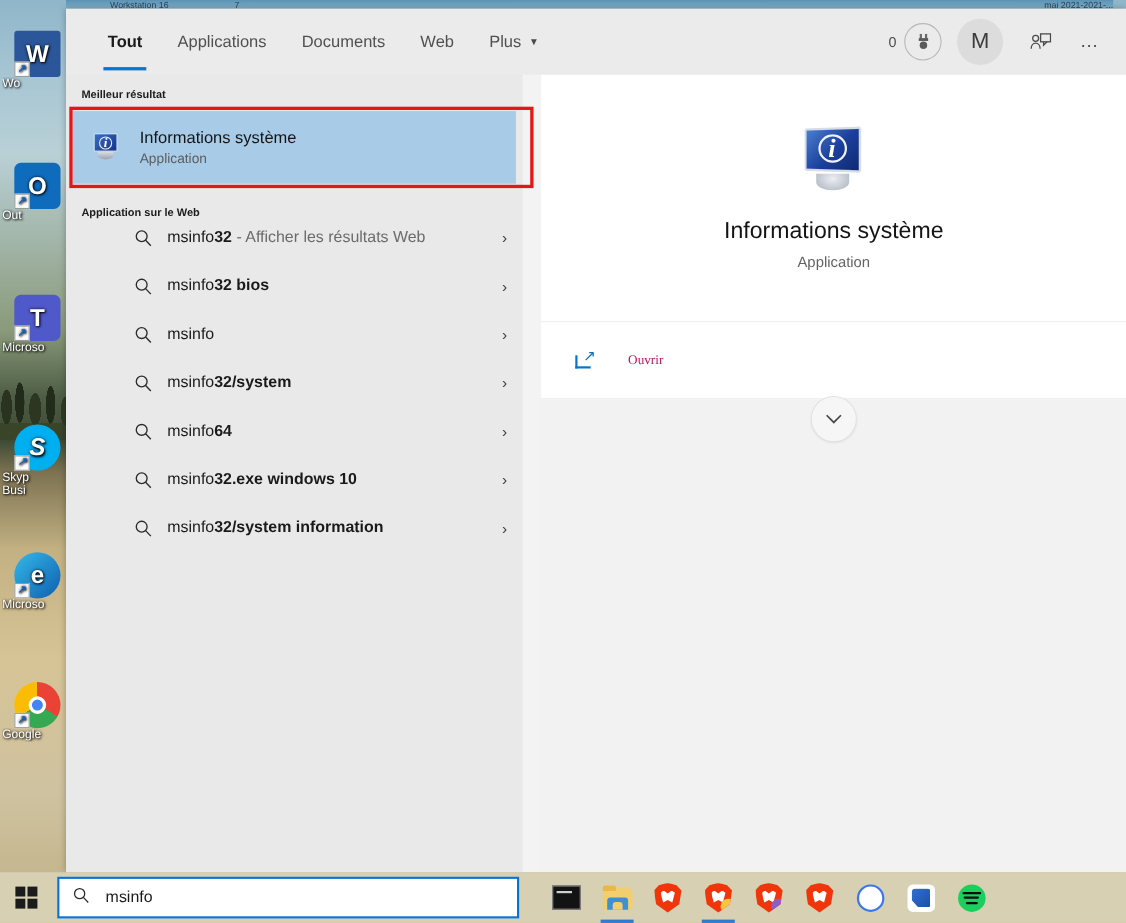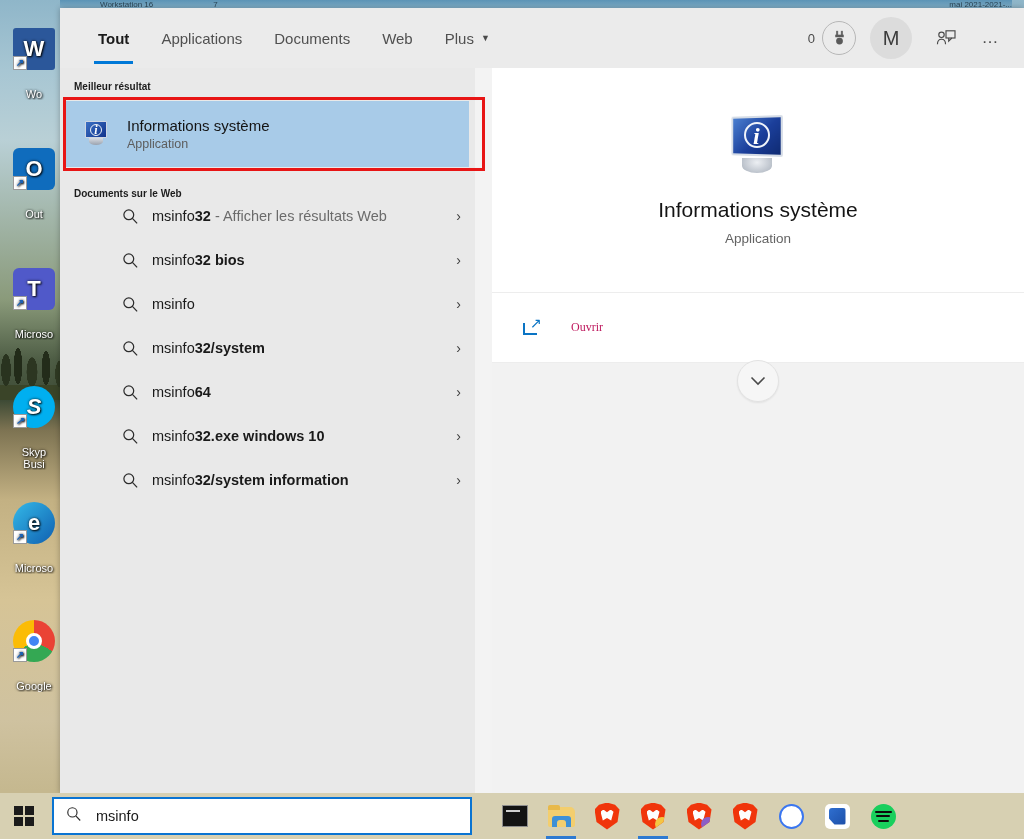--- a/index.html
+++ b/index.html
@@ -47,21 +47,21 @@
     border-radius: 3px;
   }
   .desk-shortcut {
     position: absolute; left: 0; bottom: 0;
     width: 14px; height: 14px; background: #ffffff;
     border: 1px solid #9a9a9a;
     display: flex; align-items: center; justify-content: center;
     font-size: 10px; color: #1b62b5; line-height: 1;
   }
   .desk-label {
-    margin-top: 18px; width: 64px; text-align: center;
+    margin-top: 0; width: 64px; 
     line-height: 12px; overflow: hidden; white-space: nowrap;
   }
 
   
   #flyout {
     position: absolute; left: 60px; top: 8px;
     width: 964px; height: 785px;
     background: #ebebeb;
     box-shadow: 0 0 6px rgba(0,0,0,.28);
     display: flex; flex-direction: column;
@@ -482,21 +482,21 @@
             <div class="mon-base"></div>
           </div>
           <div class="best-text">
             <div class="best-title">Informations système</div>
             <div class="best-sub">Application</div>
           </div>
         </div>
         <div id="best-highlight"></div>
       </div>
 
-      <div class="section-head" style="padding-top:21px">Documents sur le Web</div>
+      <div class="section-head" style="padding-top:21px">Application sur le Web</div>
 
       <div>
 
         <div class="sugg-row">
           <span class="mag">
             <svg width="17" height="17" viewBox="0 0 18 18">
                 <circle cx="7.2" cy="7.2" r="5.2" fill="none" stroke="#2b2b2b" stroke-width="1.3"></circle>
                 <line x1="11" y1="11" x2="16" y2="16.3" stroke="#2b2b2b" stroke-width="1.3"></line>
               </svg>
           </span>

